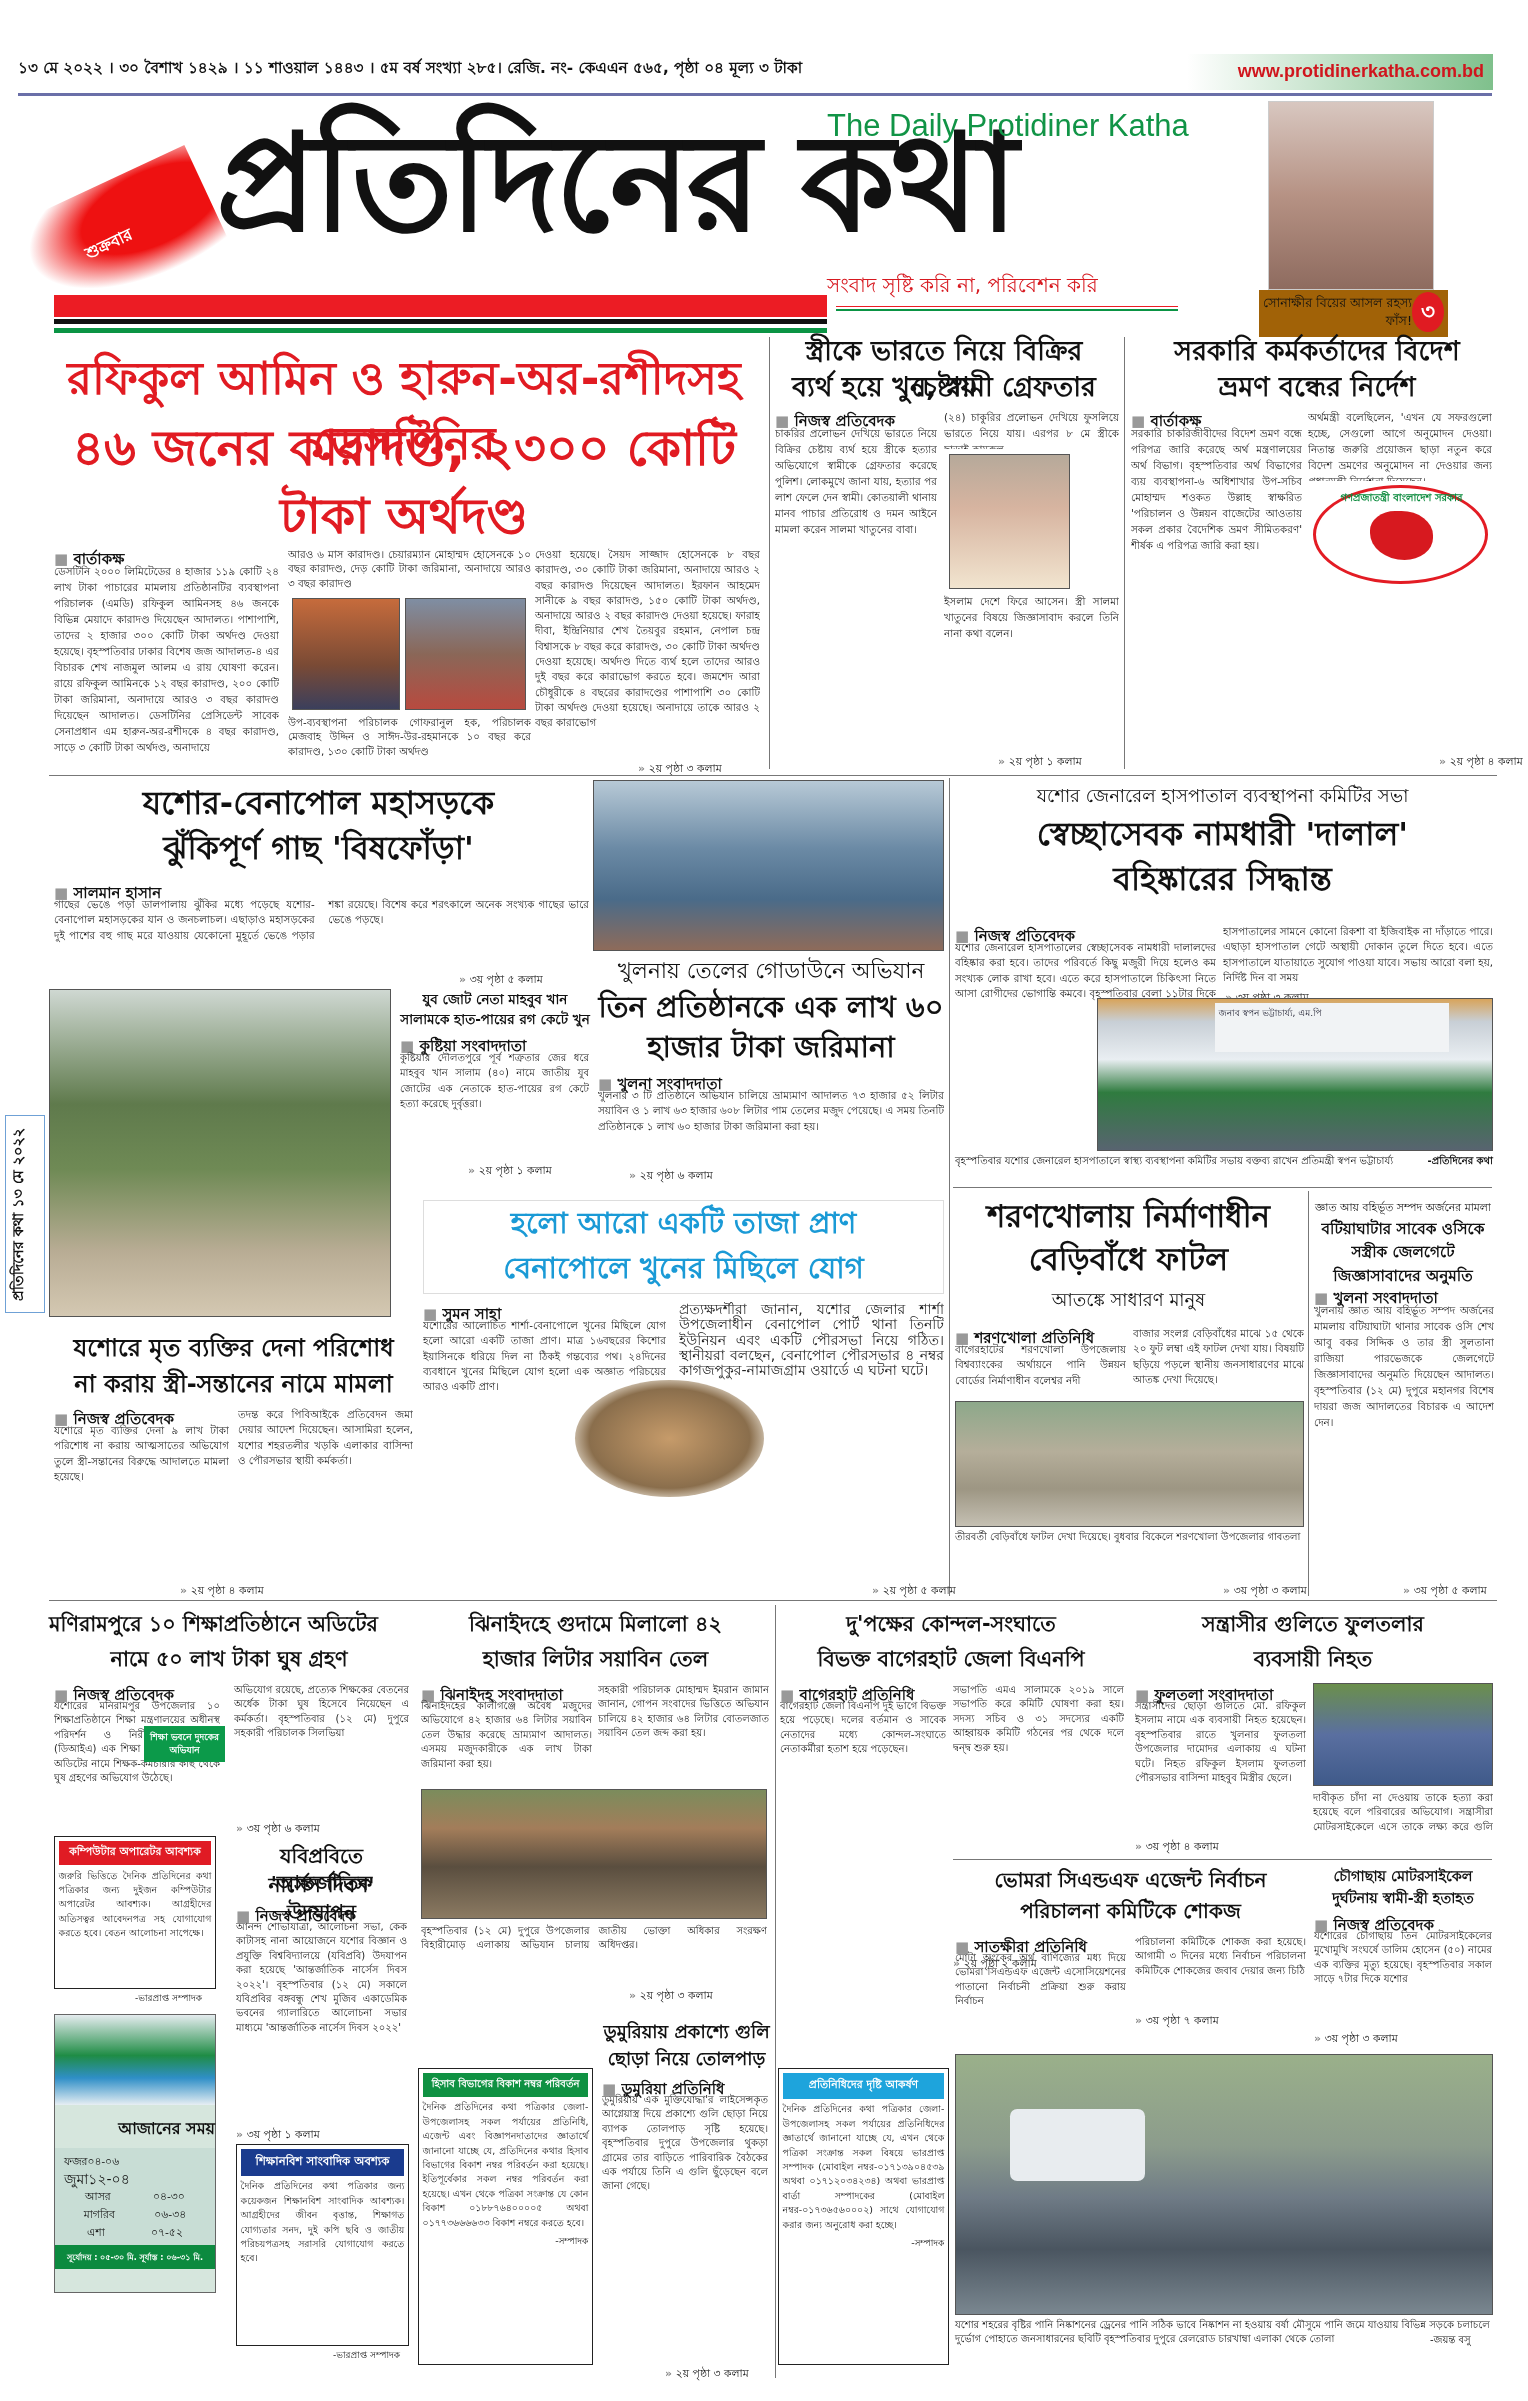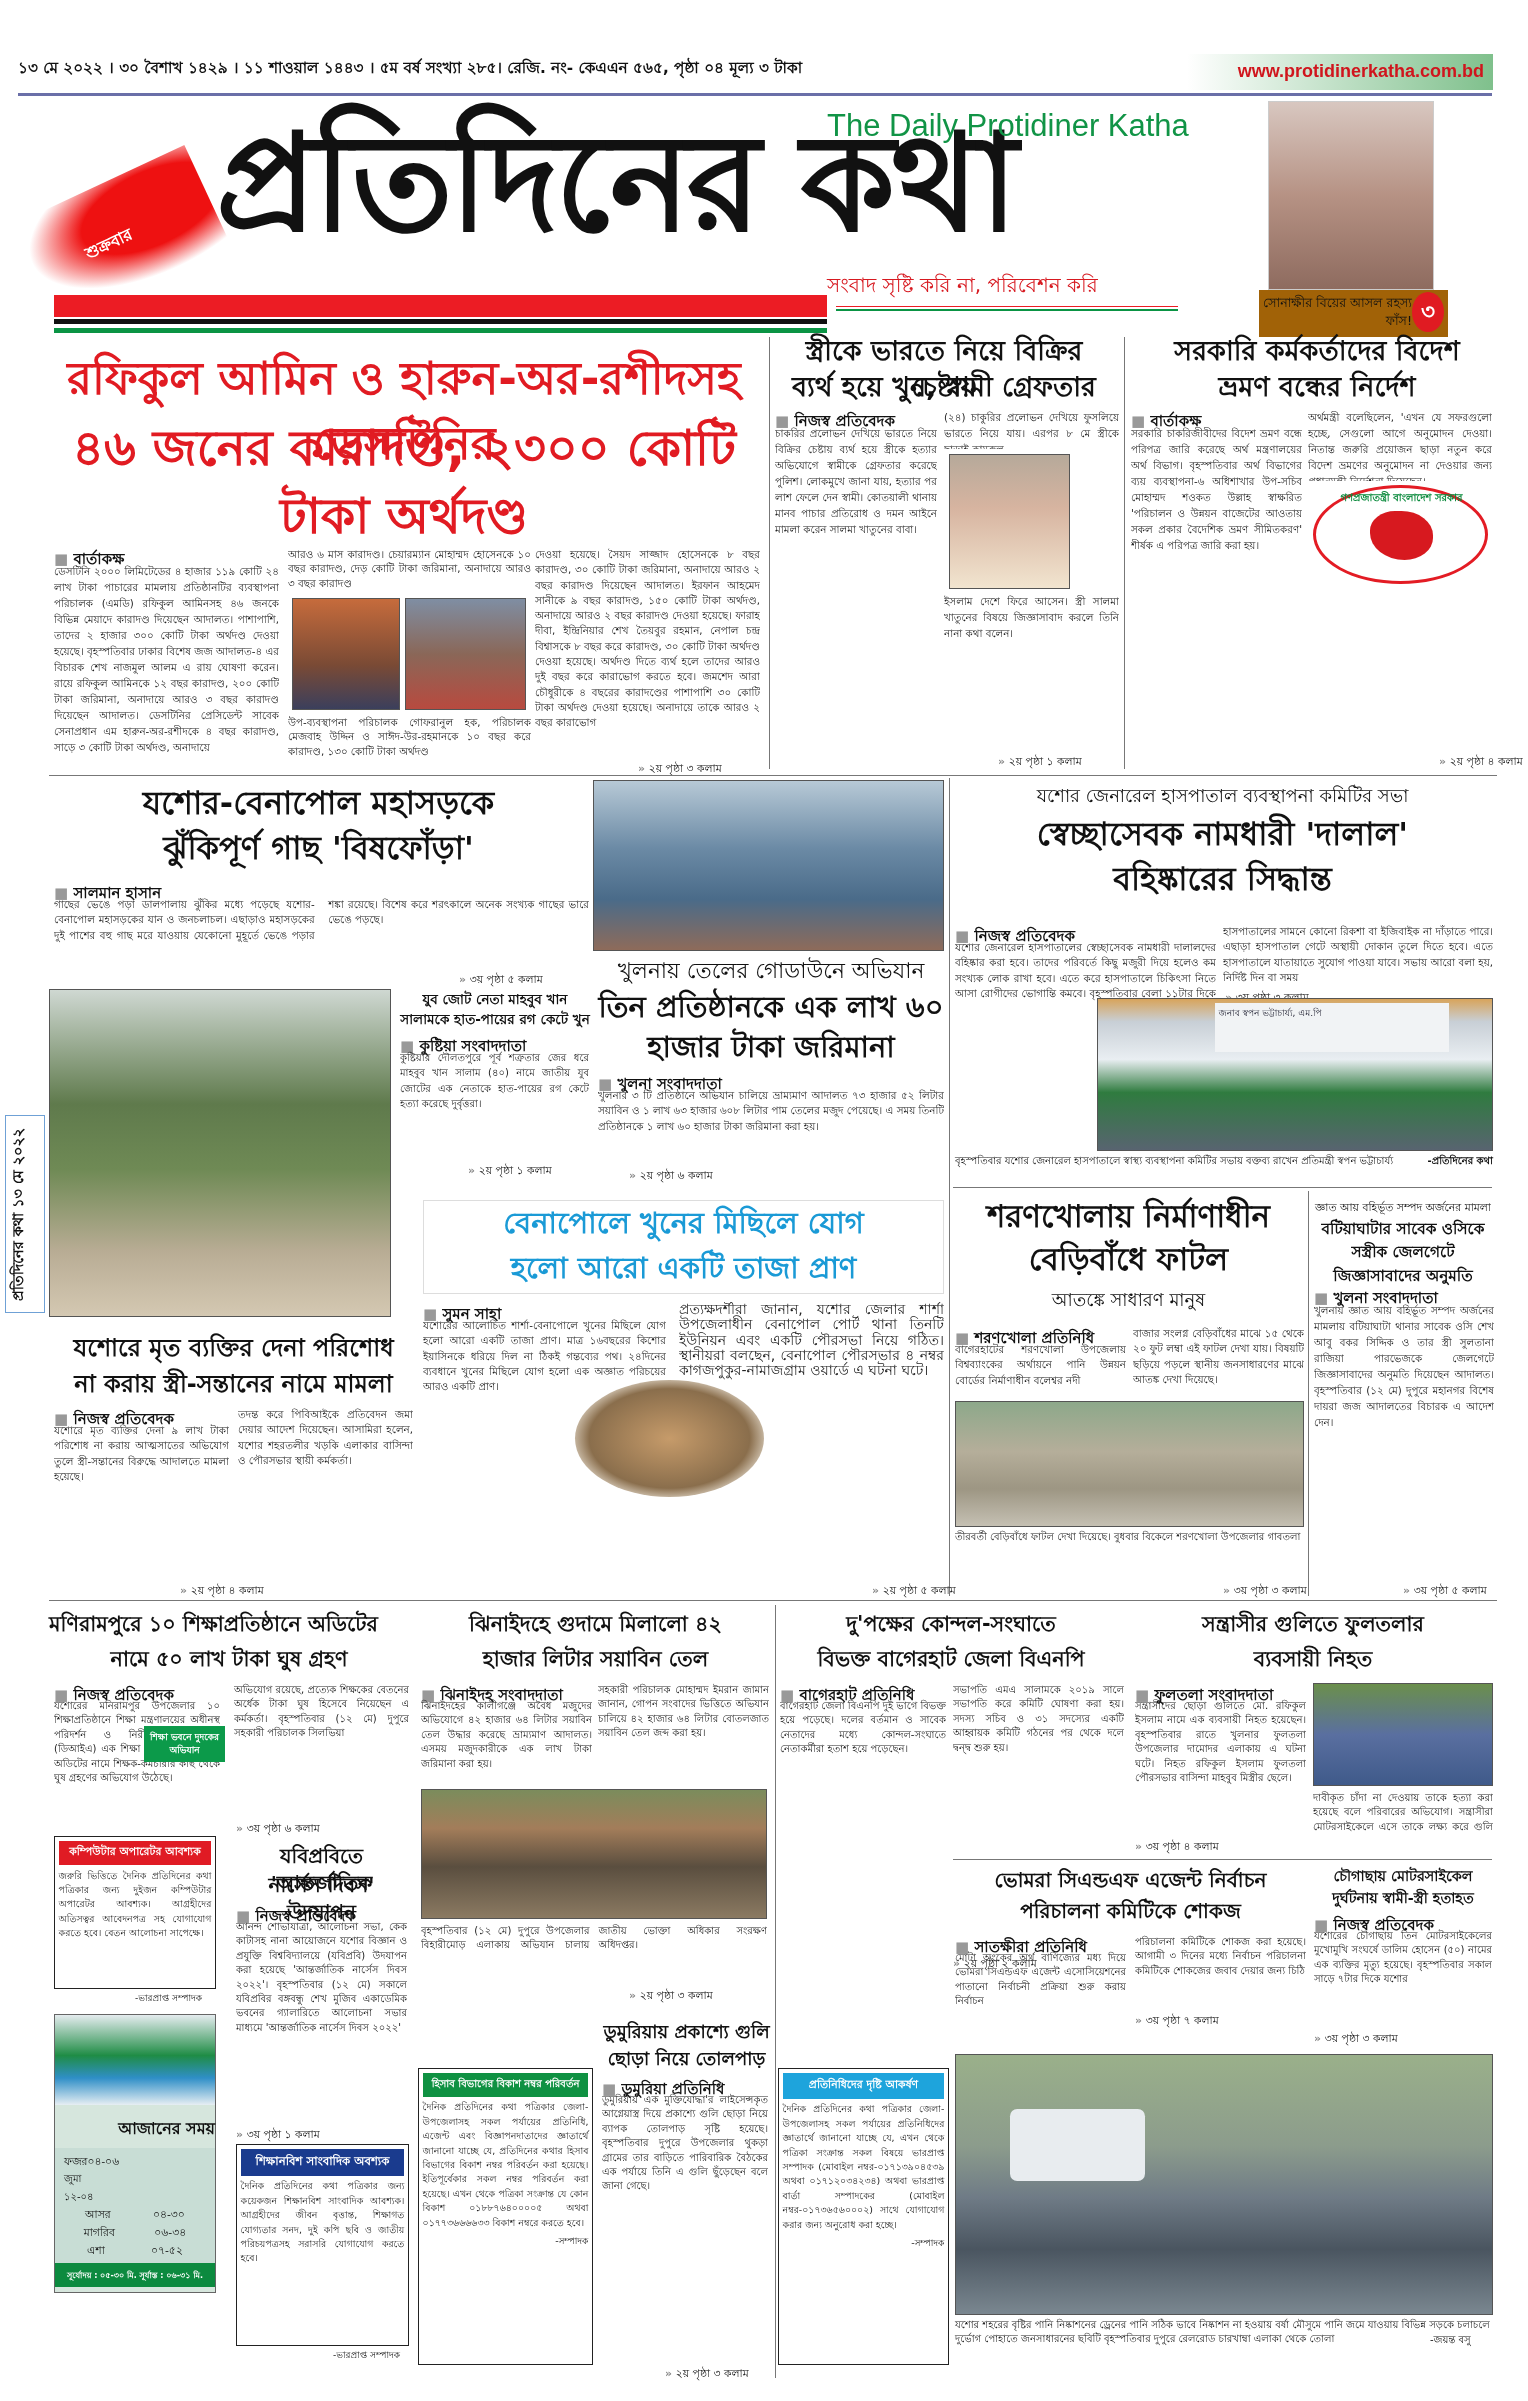--- a/index.html
+++ b/index.html
@@ -129,22 +129,22 @@
   <div style="position:absolute;left:117px;top:3.6px;width:234px;height:49px;background:#f1f3f5;font-size:9px;color:#223;padding:3.6px">জনাব স্বপন ভট্টাচার্য্য, এম.পি</div>
 </div>
 <div class="abs" style="left:955px;top:1154px;width:538px;font-size:10px;line-height:14.4px">
   <span>বৃহস্পতিবার যশোর জেনারেল হাসপাতালে স্বাস্থ্য ব্যবস্থাপনা কমিটির সভায় বক্তব্য রাখেন প্রতিমন্ত্রী স্বপন ভট্টাচার্য্য</span>
   <span style="float:right;font-weight:bold">-প্রতিদিনের কথা</span>
 </div>
 
 <div class="abs hline" style="left:953px;top:1187px;width:539px"></div>
 
 <div class="abs" style="left:423px;top:1200px;width:521px;height:94px;background:#fff;border:0.9px solid #ddd">
+  <div class="hl" style="color:#1a9ad6;font-size:29px;line-height:45px;text-align:center">হলো আরো একটি তাজা প্রাণ</div>
   <div class="hl" style="color:#1a9ad6;font-size:29px;line-height:45px;text-align:center">বেনাপোলে খুনের মিছিলে যোগ</div>
-  <div class="hl" style="color:#1a9ad6;font-size:29px;line-height:45px;text-align:center">হলো আরো একটি তাজা প্রাণ</div>
 </div>
 <div class="abs byline" style="left:423px;top:1302px">সুমন সাহা</div>
 <div class="abs body" style="left:423px;top:1318px;width:243px;height:270px;overflow:hidden;font-size:10.3px;line-height:15.3px">যশোরের আলোচিত শার্শা-বেনাপোলে খুনের মিছিলে যোগ হলো আরো একটি তাজা প্রাণ। মাত্র ১৬বছরের কিশোর ইয়াসিনকে ধরিয়ে দিল না ঠিকই গন্তব্যের পথ। ২৪দিনের ব্যবধানে খুনের মিছিলে যোগ হলো এক অজ্ঞাত পরিচয়ের আরও একটি প্রাণ।</div>
 <div class="abs body" style="left:679px;top:1302px;width:265px;height:90px;overflow:hidden;font-size:14px;line-height:15.3px">প্রত্যক্ষদর্শীরা জানান, যশোর জেলার শার্শা উপজেলাধীন বেনাপোল পোর্ট থানা তিনটি ইউনিয়ন এবং একটি পৌরসভা নিয়ে গঠিত। স্থানীয়রা বলছেন, বেনাপোল পৌরসভার ৪ নম্বর কাগজপুকুর-নামাজগ্রাম ওয়ার্ডে এ ঘটনা ঘটে।</div>
 <div class="abs photo" style="left:575px;top:1380px;width:189px;height:117px;border-radius:50%;background:radial-gradient(ellipse,#c69b6a,#8a6e4c 60%,#f5efe4 80%);border:none"></div>
 <div class="abs jump" style="left:872px;top:1582px">২য় পৃষ্ঠা ৫ কলাম</div>
 
 <div class="abs hl" style="left:49px;top:1331px;width:369px;font-size:24px;line-height:34px;text-align:center">যশোরে মৃত ব্যক্তির দেনা পরিশোধ</div>
 <div class="abs hl" style="left:49px;top:1367px;width:369px;font-size:24px;line-height:34px;text-align:center">না করায় স্ত্রী-সন্তানের নামে মামলা</div>
 <div class="abs byline" style="left:54px;top:1407px">নিজস্ব প্রতিবেদক</div>
@@ -199,21 +199,21 @@
 <div class="abs" style="left:333px;top:2348px;font-size:9px">-ভারপ্রাপ্ত সম্পাদক</div>
 
 <div class="abs" style="left:54px;top:2014px;width:162px;height:279px;border:0.9px solid #666;background:#d6e6dd">
   <div style="height:90px;background:linear-gradient(180deg,#e5ecef,#1f8c45 45%,#2f8fc7 70%,#e7eef3)"></div>
   <div style="text-align:right;font-size:16px;font-weight:bold;padding:10.8px 0 5.4px">আজানের সময়</div>
   <div id="prayer-rows" style="background:#c8ddd5;padding:3.6px 9px">
       <div style="display: flex; justify-content: flex-start; font-size: 10.8px; line-height: 18px; font-family: Liberation Serif, serif;">
         <span>ফজর</span>
         <span>০৪-০৬</span>
       </div>
-      <div style="display: flex; justify-content: flex-start; font-size: 10px; line-height: 18px; flex-direction: column;">
+      <div style="display: flex; justify-content: flex-start; font-size: 14px; line-height: 18px;">
         <span>জুমা</span>
         <span>১২-০৪</span>
       </div>
       <div style="display: flex; justify-content: space-around; font-size: 10.8px; line-height: 18px;">
         <span>আসর</span>
         <span>০৪-৩০</span>
       </div>
       <div style="display: flex; justify-content: space-around; font-size: 10.8px; line-height: 18px;">
         <span>মাগরিব</span>
         <span>০৬-৩৪</span>

